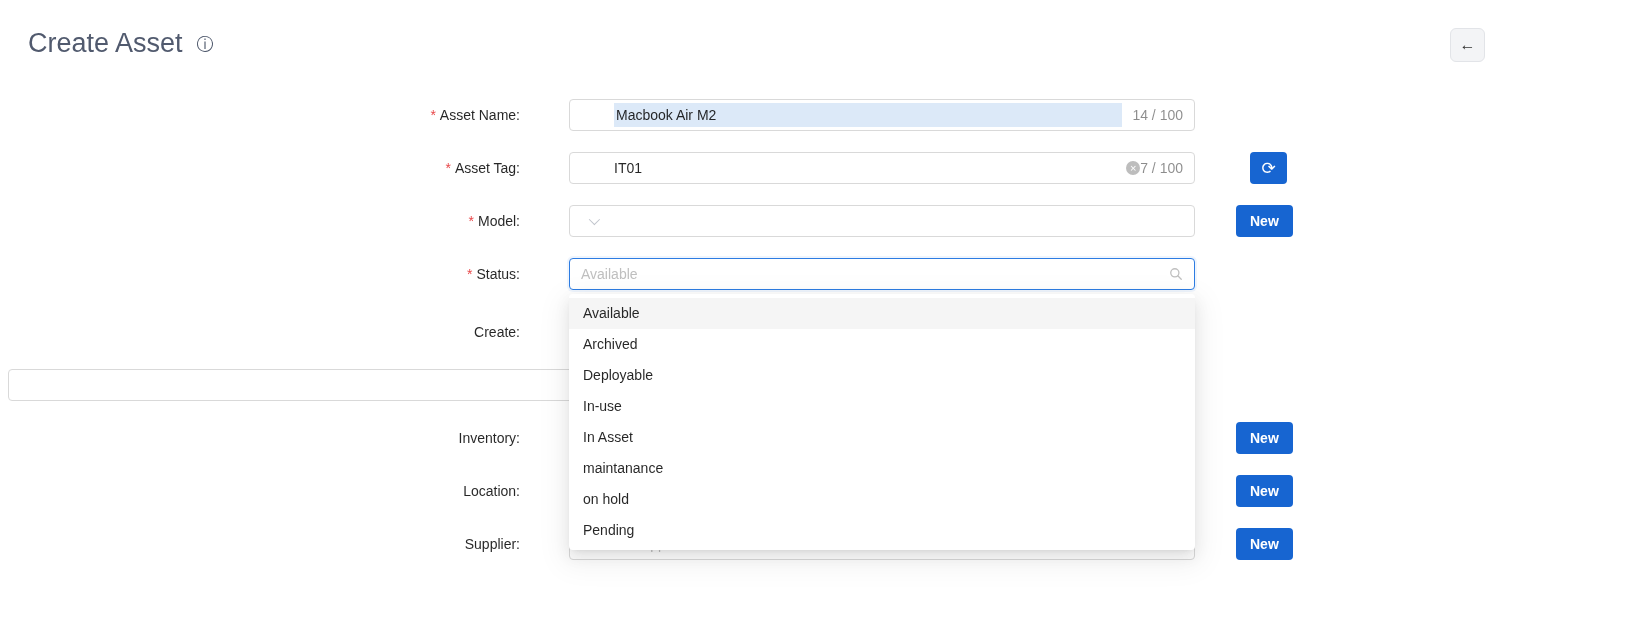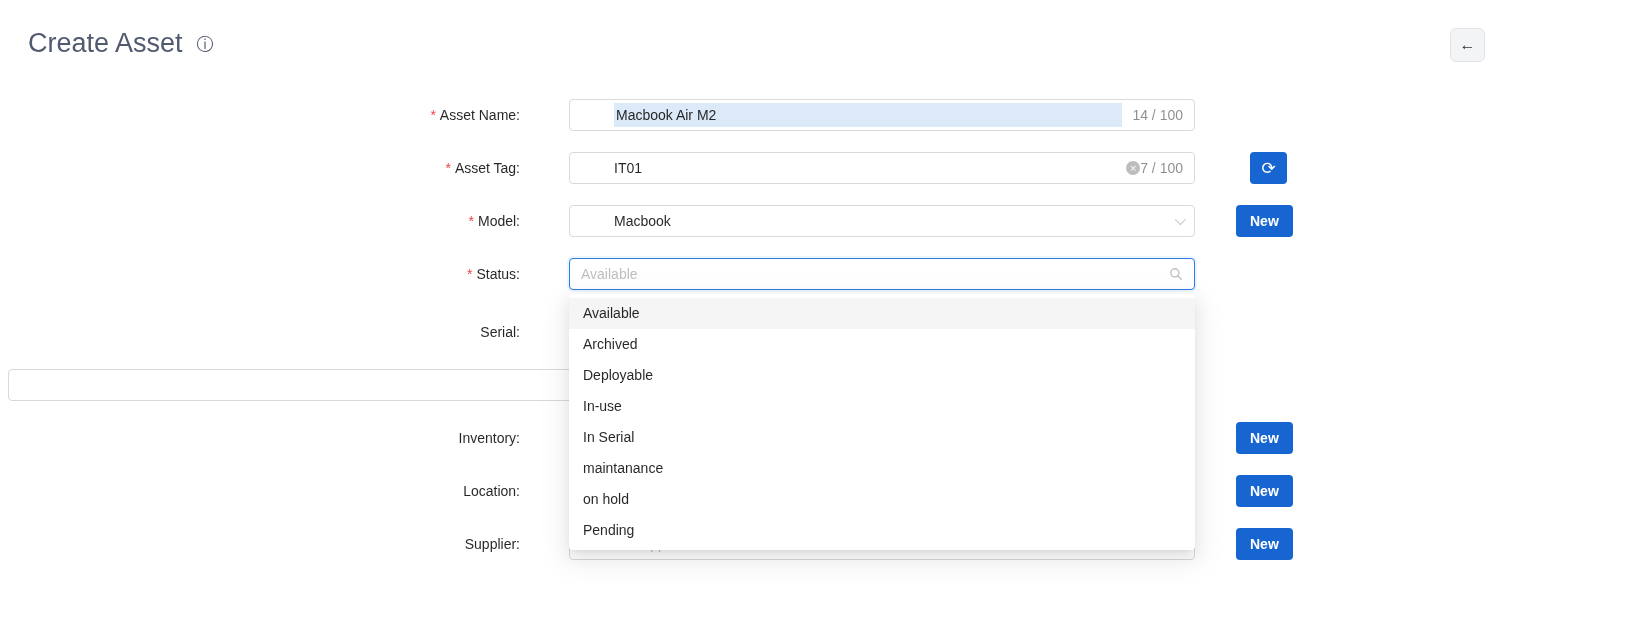--- a/index.html
+++ b/index.html
@@ -230,21 +230,20 @@
         <span>⟳</span>
       </button>
     </div>
 
     <div class="row">
       <div class="label">
         <span class="req">*</span><span>Model:</span>
       </div>
       <div class="control">
         <div class="select">
-          <span class="value">Macbook</span>
           <span class="chevron"></span>
         </div>
       </div>
       <button class="btn-new">New</button>
     </div>
 
     <div class="row">
       <div class="label">
         <span class="req">*</span><span>Status:</span>
       </div>
@@ -256,31 +255,31 @@
               <circle cx="10" cy="10" r="7"></circle>
               <line x1="15.5" y1="15.5" x2="21" y2="21"></line>
             </svg>
           </span>
         </div>
         <div class="dropdown">
           <div class="option active">Available</div>
           <div class="option">Archived</div>
           <div class="option">Deployable</div>
           <div class="option">In-use</div>
-          <div class="option">In Serial</div>
+          <div class="option">In Asset</div>
           <div class="option">maintanance</div>
           <div class="option">on hold</div>
           <div class="option">Pending</div>
         </div>
       </div>
     </div>
 
     <div class="row gap-lg">
       <div class="label">
-        <span>Serial:</span>
+        <span>Create:</span>
       </div>
       <div class="control">
         <div class="input"></div>
       </div>
     </div>
 
     <div class="row">
       <div class="control">
         <div class="select">
           <span class="placeholder"></span>

